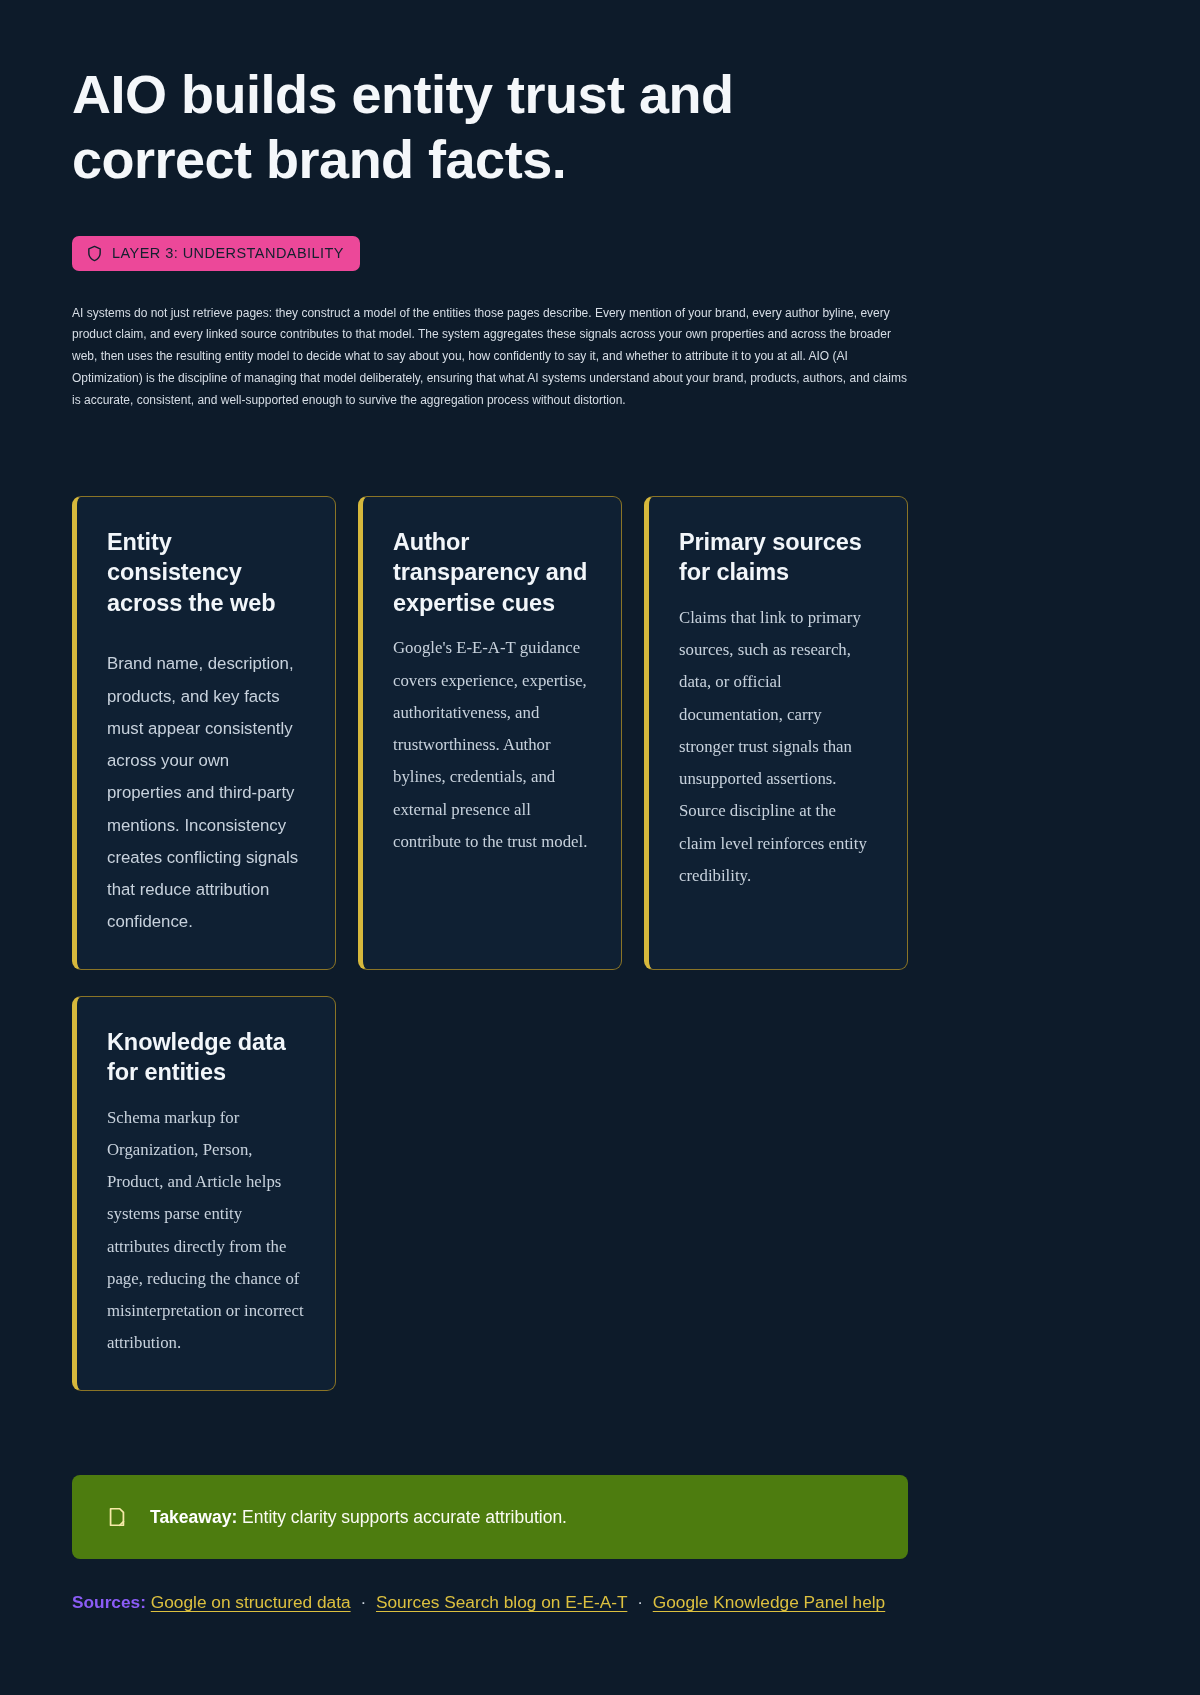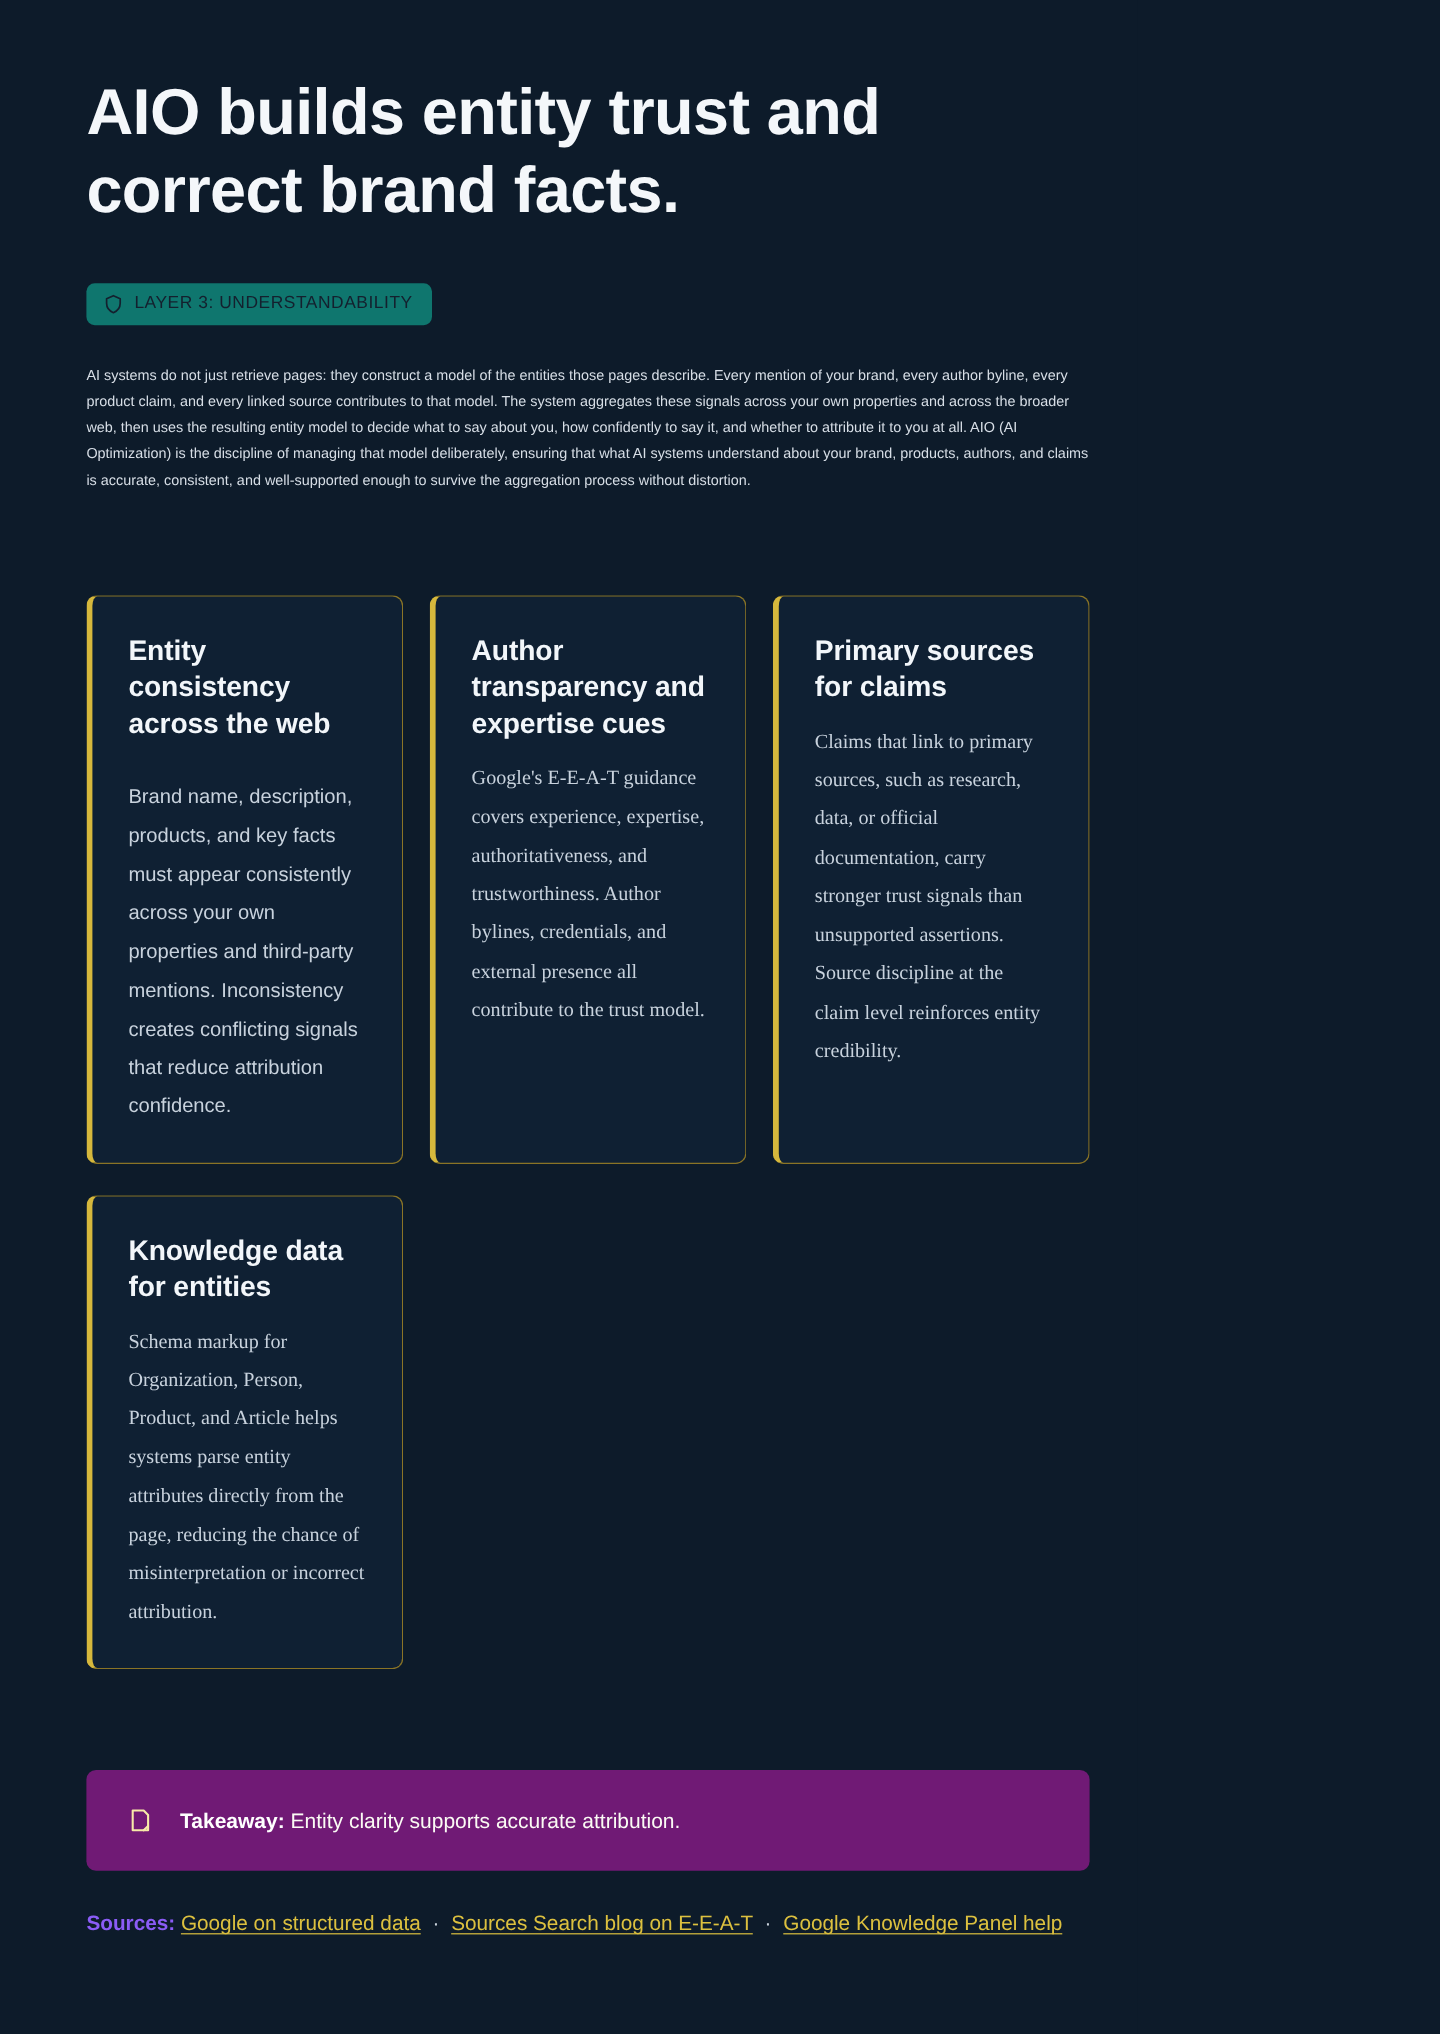--- a/index.html
+++ b/index.html
@@ -35,21 +35,21 @@
     margin-top: 14px;
   }
 
   
   .badge-row { margin-top: 44px; }
 
   .badge {
     display: inline-flex;
     align-items: center;
     gap: 9px;
-    background: #0f766e;
+    background: #ec4899;
     color: #14202e;
     border-radius: 7px;
     padding: 9px 16px 9px 14px;
     font-size: 14.5px;
     font-weight: 500;
     letter-spacing: 0.45px;
   }
   .badge-icon { display: flex; width: 17px; height: 17px; }
   .badge-icon svg { width: 17px; height: 17px; display: block; }
 
@@ -92,21 +92,21 @@
     margin-top: 30px;
     font-size: 16.8px;
     line-height: 1.92;
     color: #c8d2dd;
   }
   .card.tight .card-body { margin-top: 14px; font-family: Liberation Serif, serif; }
 
   
   .takeaway {
     margin-top: 84px;
-    background: #701a75;
+    background: #4d7c0f;
     border-radius: 8px;
     padding: 30px 34px;
     display: flex;
     align-items: center;
     gap: 22px;
   }
   .takeaway-icon { display: flex; width: 22px; height: 22px; flex: 0 0 auto; }
   .takeaway-icon svg { width: 22px; height: 22px; display: block; }
   .takeaway-text {
     font-size: 17.5px;

